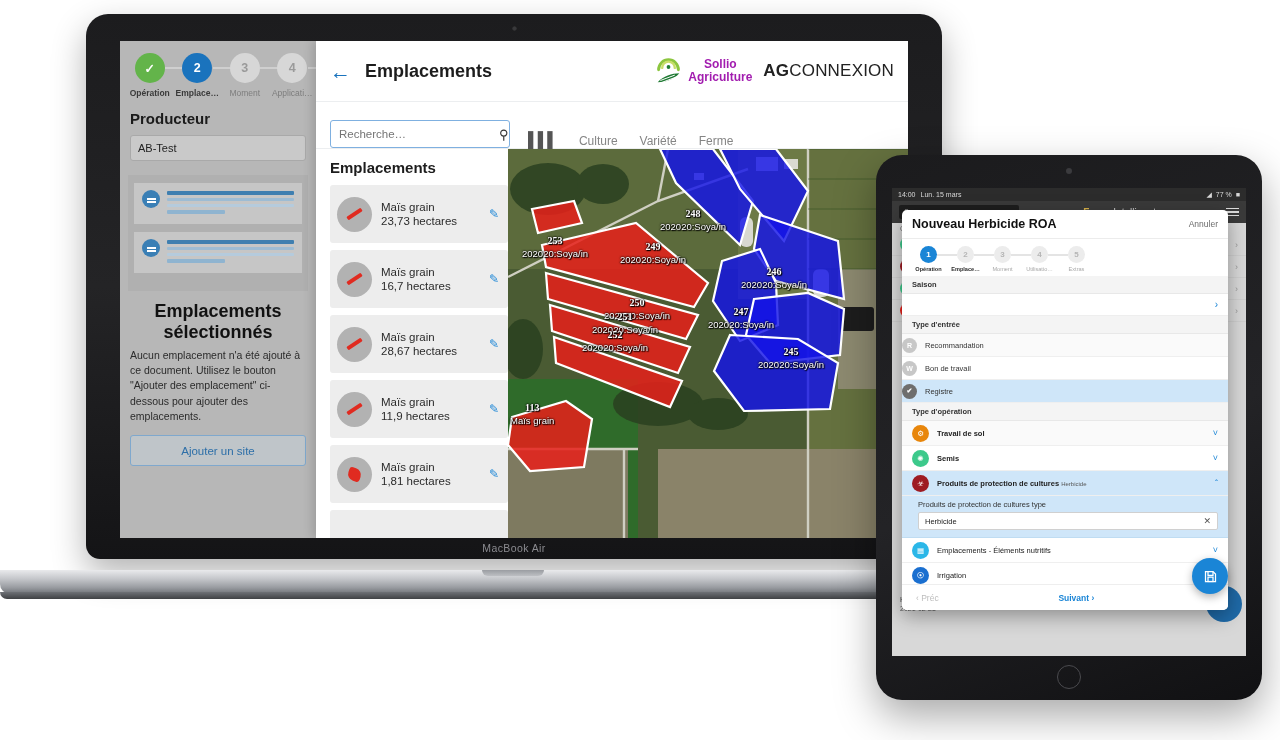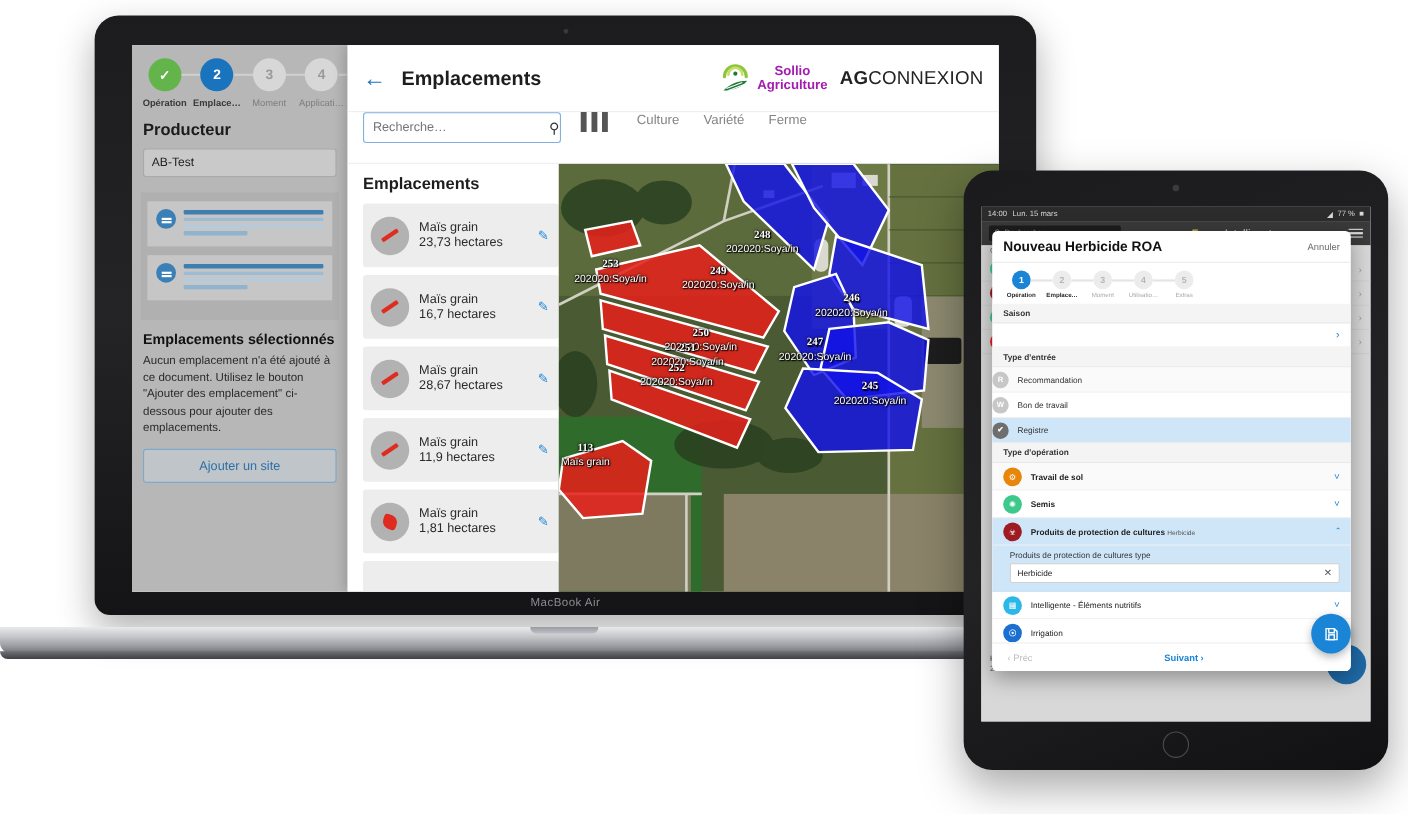--- a/index.html
+++ b/index.html
@@ -87,21 +87,21 @@
     width: 18px; height: 18px; border-radius: 50%; background: #3a7fb5;
     flex: none; display:flex; align-items:center; justify-content:center;
   }
   .skel-ico span { display:block; width:9px; height:1.5px; background:#fff; box-shadow: 0 3px 0 #fff; }
   .skel-lines { flex: 1; padding-top: 1px; }
   .skel-lines i { display: block; border-radius: 1px; margin-bottom: 3px; }
   .s1 { height: 4px; background: #3f7fb0; }
   .s2 { height: 3px; background: #9dbcd4; }
   .s3 { height: 3px; background: #b5cbdd; }
   .s4 { height: 4px; background: #8fb4d0; width: 46%; }
-  .left-sel-h { font-size: 13px; font-weight: 700; color: #111; padding: 10px 10px 0 10px; }
+  .left-sel-h { font-size: 18px; font-weight: 700; color: #111; padding: 10px 10px 0 10px; text-align: center; }
   .left-sel-p { font-size: 10.5px; color: #2b2b2b; line-height: 1.45; padding: 5px 10px 0 10px; }
   .left-btn {
     margin: 11px 10px 0 10px; height: 31px; border: 1px solid #7fa8cd;
     background: #bfc5c9; color: #2d6fa8; font-size: 11.5px;
     display: flex; align-items: center; justify-content: center; border-radius: 3px;
   }
 
   
   .app-overlay {
     position: absolute; left: 196px; top: 0; right: 0; bottom: 0;
@@ -114,21 +114,21 @@
   }
   .back-arrow { color: #1a73bd; font-size: 21px; line-height: 1; margin-right: 14px; }
   .ov-title { font-size: 18px; font-weight: 700; color: #1d1d1d; }
   .brand-zone { margin-left: auto; display: flex; align-items: center; gap: 11px; padding-right: 4px; }
   .sollio { display: flex; align-items: center; gap: 6px; }
   .sollio-txt { font-size: 12px; font-weight: 700; color: #a21caf; line-height: 1.12; text-align: center; }
   .agc { font-size: 17px; color: #222; letter-spacing: .2px; }
   .agc b { font-weight: 800; }
 
   .ov-filters {
-    height: 47px; display: flex; align-items: flex-start; gap: 0; padding: 0 14px;
+    height: 47px; display: flex; align-items: flex-end; gap: 0; padding: 0 14px;
     border-bottom: 1px solid #eceef0; flex: none;
   }
   .search {
     width: 180px; height: 28px; border: 1px solid #7fb0e0; border-radius: 3px;
     display: flex; align-items: center; padding: 0 8px; gap: 6px;
   }
   .search input {
     border: 0; outline: 0; flex: 1; font-size: 11.5px; color: #777;
     font-family: inherit; background: transparent;
   }
@@ -666,21 +666,21 @@
           <div class="sub-panel">
             <div class="sub-lbl">Produits de protection de cultures type</div>
             <div class="sub-field">
               <span>Herbicide</span>
               <span class="x">✕</span>
             </div>
           </div>
 
           <div class="op2 white">
             <span class="ic" style="background:#2bb7e8">▦</span>
-            <span class="tw"><span class="t1" style="font-weight:400">Intelligente - Éléments nutritifs</span></span>
+            <span class="tw"><span class="t1" style="font-weight:400">Emplacements - Éléments nutritifs</span></span>
             <span class="chev">˅</span>
           </div>
 
           <div class="op2 white">
             <span class="ic" style="background:#1a6fd0">⦿</span>
             <span class="tw"><span class="t1" style="font-weight:400">Irrigation</span></span>
           </div>
 
         </div>
 

